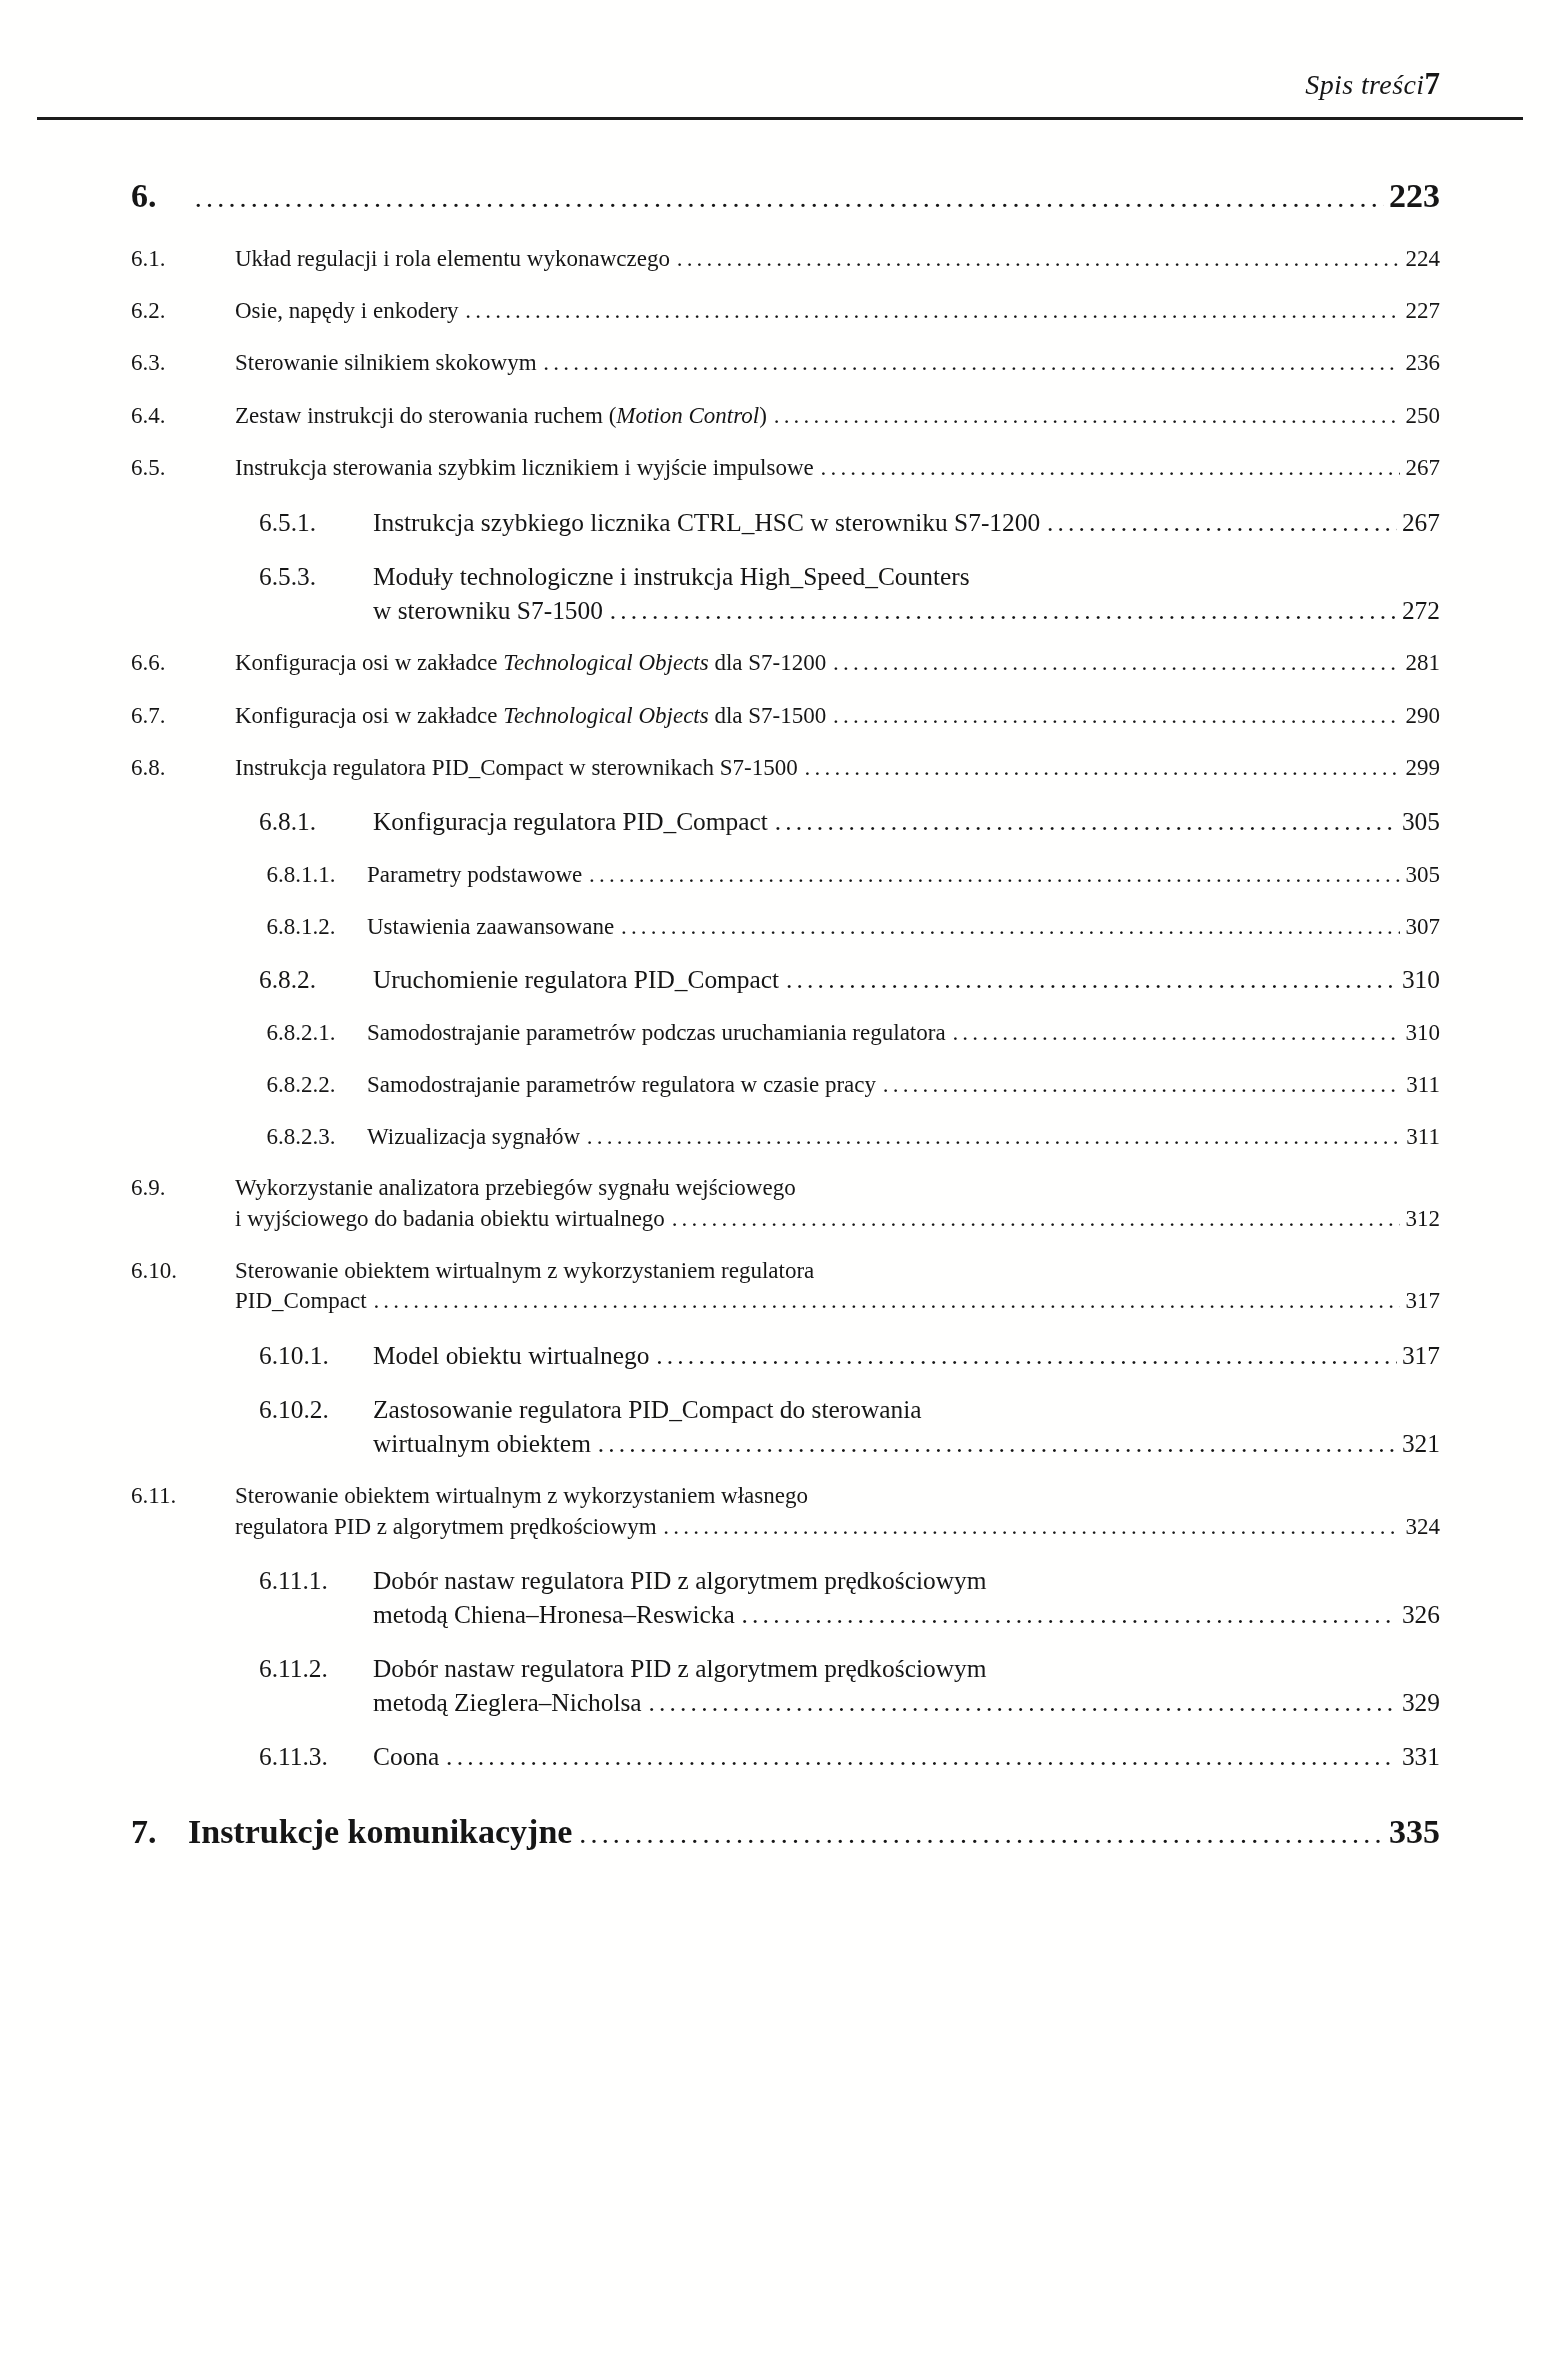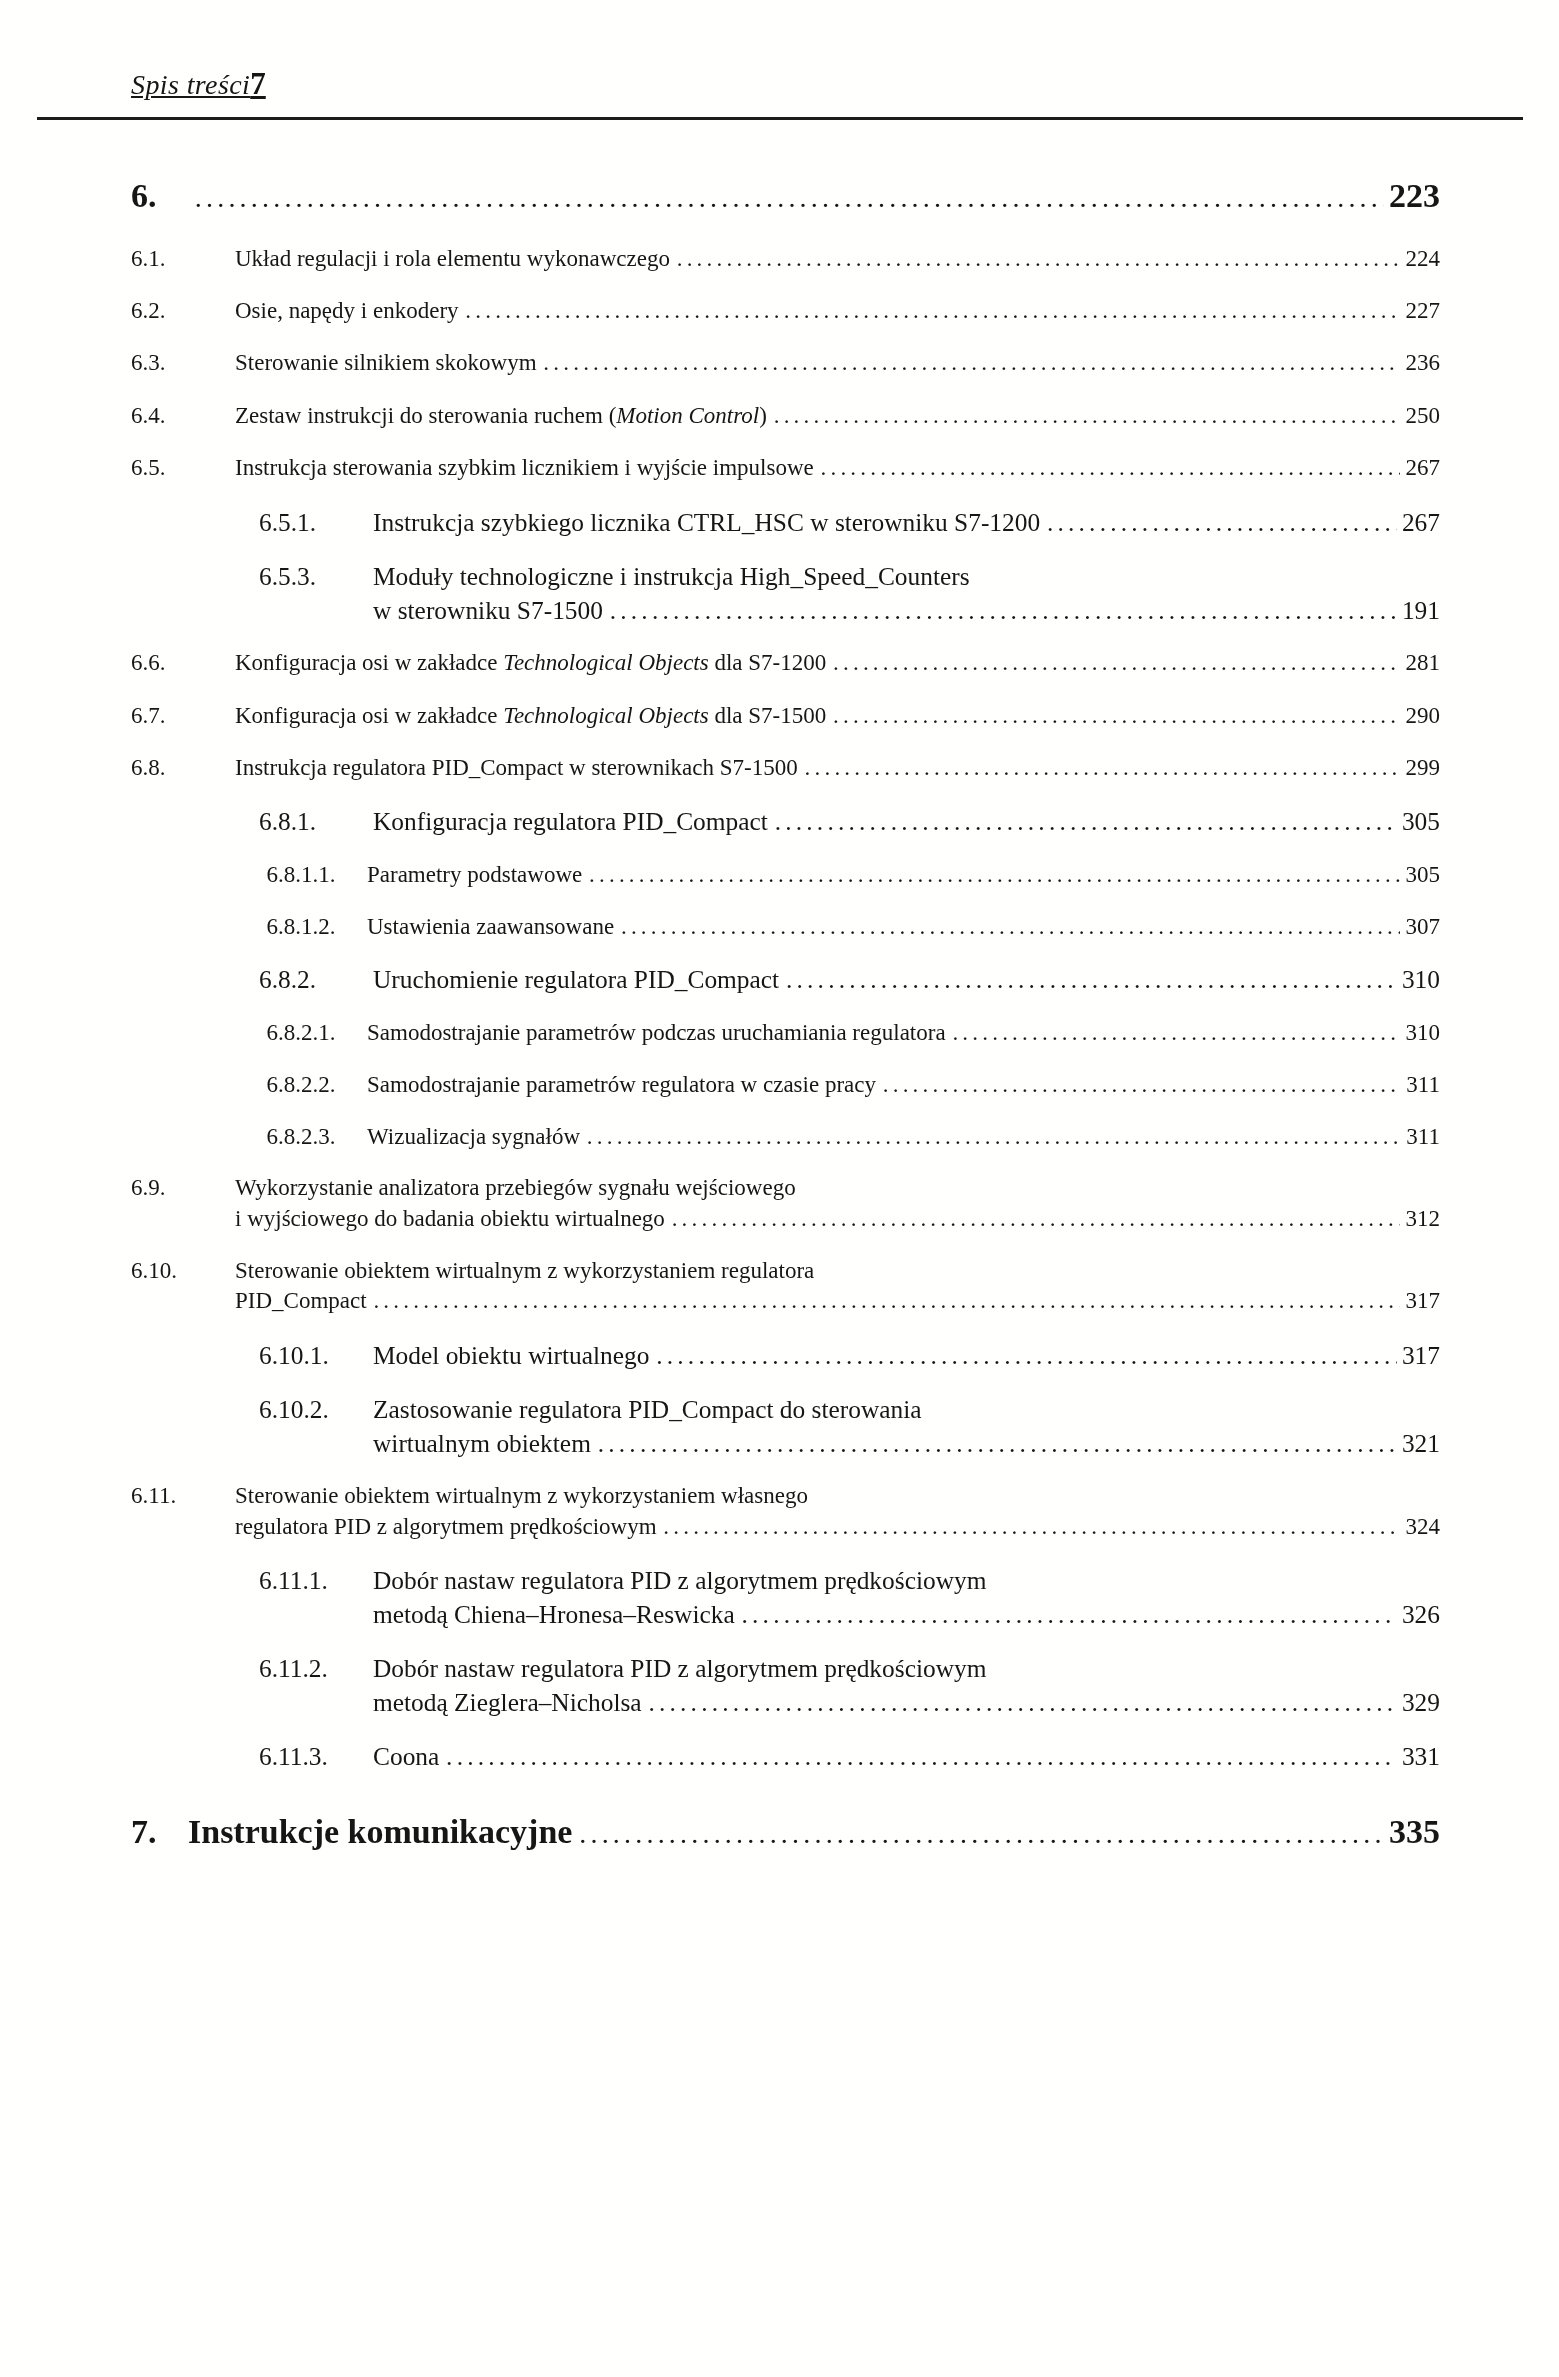--- a/index.html
+++ b/index.html
@@ -11,24 +11,23 @@
     background: #fffffe;
     color: #161616;
     font-family: "Liberation Serif", serif;
     box-sizing: border-box;
     padding-top: 66px;
     overflow: hidden;
   }
   
   .page-header {
     display: flex;
-    justify-content: flex-start;
+    justify-content: flex-end;
     align-items: baseline;
     margin: 0 120px 0 131px;
-    text-decoration: underline;
   }
   .header-title {
     font-style: italic;
     font-size: 28px;
     letter-spacing: 0.4px;
   }
   .header-page {
     font-weight: bold;
     font-size: 31px;
   }
@@ -197,21 +196,21 @@
 
   <div class="entry lvl2">
     <span class="num">6.5.3.</span>
     <div class="body">
           <div class="line">
             <span class="title"><span>Moduły technologiczne i instrukcja High_Speed_Counters</span></span>
           </div>
           <div class="line">
             <span class="title"><span>w sterowniku S7-1500</span></span>
             <span class="leader"></span>
-            <span class="pagenum">191</span>
+            <span class="pagenum">272</span>
           </div>
         </div>
   </div>
 
   <div class="entry lvl1">
     <span class="num">6.6.</span>
     <div class="body">
           <div class="line">
             <span class="title"><span>Konfiguracja osi w zakładce </span><span class="it">Technological Objects</span><span> dla S7-1200</span></span>
             <span class="leader"></span>

